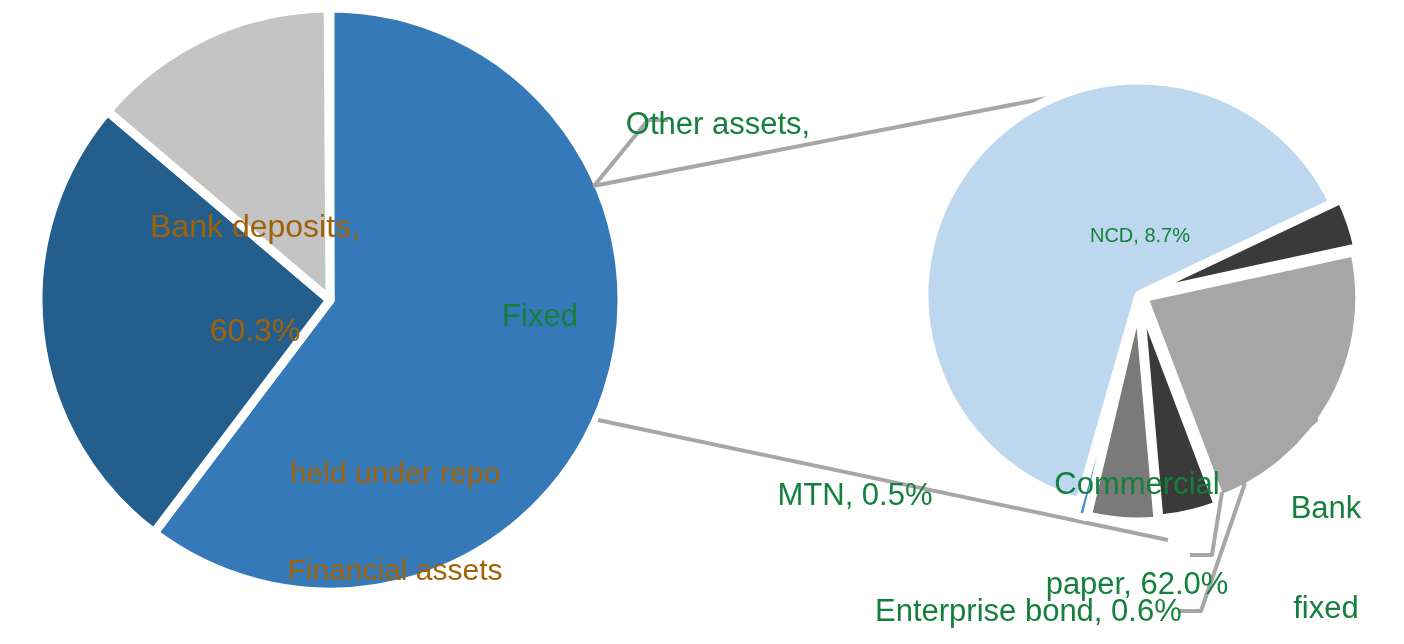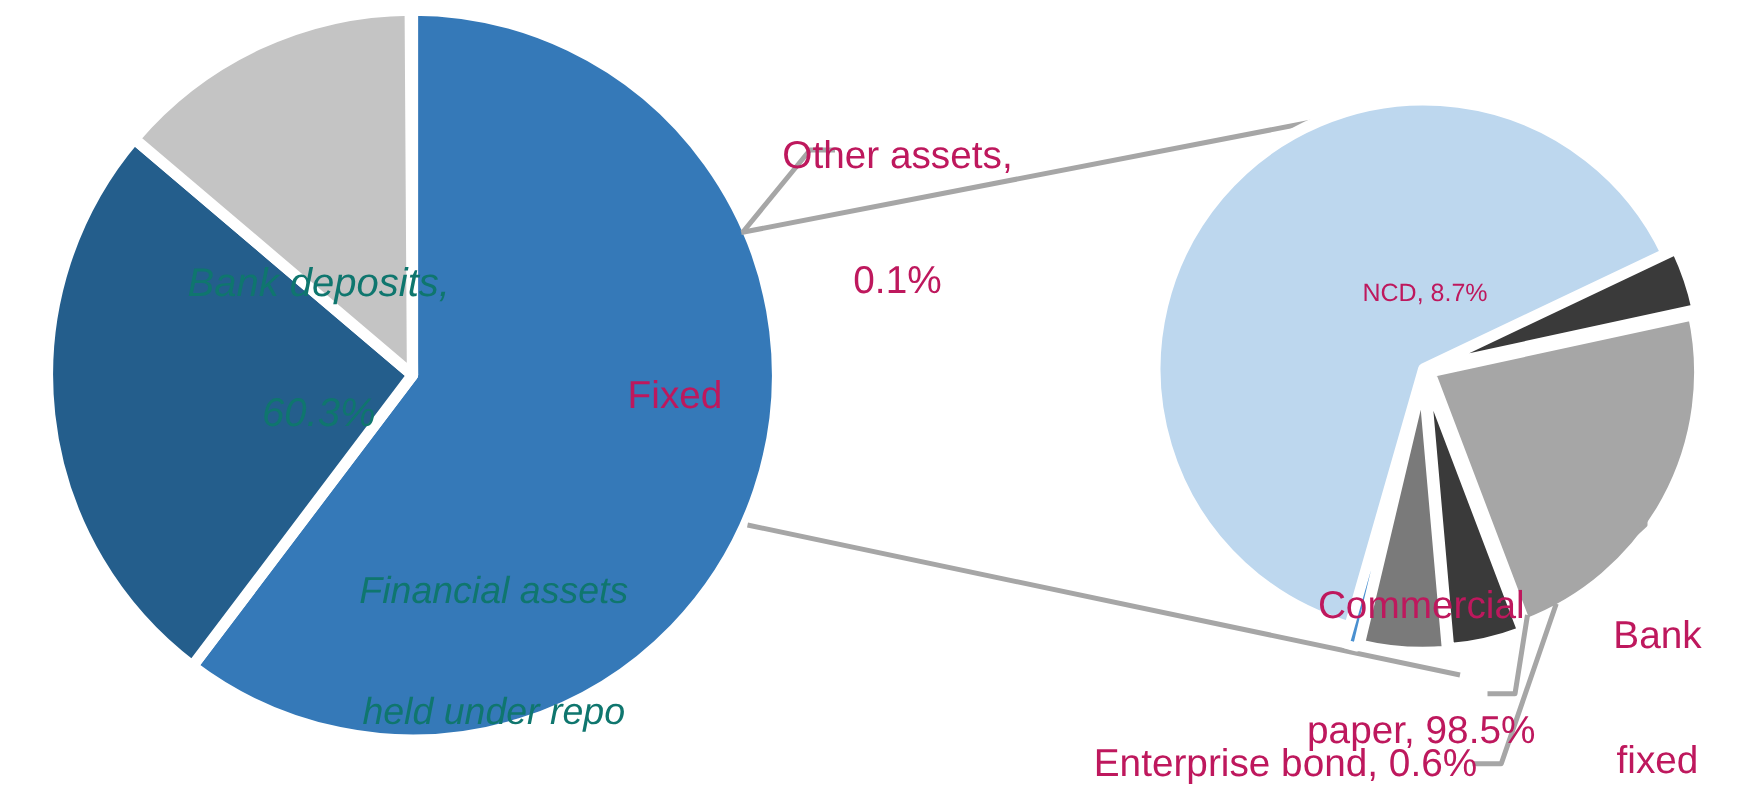--- a/index.html
+++ b/index.html
@@ -2,22 +2,22 @@
 <html><head>
 <meta charset="utf-8">
 <style>
   html,body{margin:0;padding:0;background:#ffffff;}
   body{width:1404px;height:644px;overflow:hidden;
        font-family:"Liberation Sans",sans-serif;}
   #stage{position:relative;width:1404px;height:644px;background:#fff;}
   svg#chart{position:absolute;left:0;top:0;width:1404px;height:644px;}
   .lbl{position:absolute;white-space:pre;line-height:1.08;
        font-family:"Liberation Sans",sans-serif;font-weight:400;}
-  .lbl-white{color:#0f766e;font-style:italic;}
-  .lbl-dark{color:#be185d;}
+  .lbl-white{color:#a16207;}
+  .lbl-dark{color:#15803d;}
   .c{text-align:center;}
 </style>
 </head>
 <body>
 
 <div id="stage">
 
   <svg id="chart" viewBox="0 0 1404 644">
 
     <g>
@@ -62,43 +62,45 @@
       <path d="M 1290 444 L 1316 420 L 1316 400"></path>
     </g>
   </svg>
 
   <div class="lbl lbl-white c" style="left:110px;top:140px;width:290px;font-size:32px;">
     <div>Bank deposits,</div>
     <div>60.3%</div>
   </div>
 
   <div class="lbl lbl-white c" style="left:245px;top:392px;width:300px;font-size:30px;">
+    <div>held under repo</div>
     <div>Financial assets</div>
-    <div>held under repo</div>
     
     
   </div>
 
   <div class="lbl lbl-dark c" style="left:460px;top:232px;width:160px;font-size:31px;">
     <div>Fixed</div>
   </div>
 
   <div class="lbl lbl-dark c" style="left:600px;top:40px;width:236px;font-size:31px;">
     <div>Other assets,</div>
-    <div>0.1%</div>
   </div>
 
   <div class="lbl lbl-dark c" style="left:1000px;top:182px;width:280px;font-size:20px;">
     <div>NCD, 8.7%</div>
   </div>
 
+  <div class="lbl lbl-dark c" style="left:760px;top:411px;width:190px;font-size:31px;">
+    <div>MTN, 0.5%</div>
+  </div>
 
   <div class="lbl lbl-dark c" style="left:1024px;top:400px;width:226px;font-size:31px;">
     <div>Commercial</div>
-    <div>paper, 98.5%</div>
+    <div>paper, 62.0%</div>
   </div>
 
   <div class="lbl lbl-dark" style="left:875px;top:527px;font-size:31px;">
     <div>Enterprise bond, 0.6%</div>
   </div>
 
   <div class="lbl lbl-dark" style="left:905px;top:585px;font-size:31px;">
     
   </div>
 

